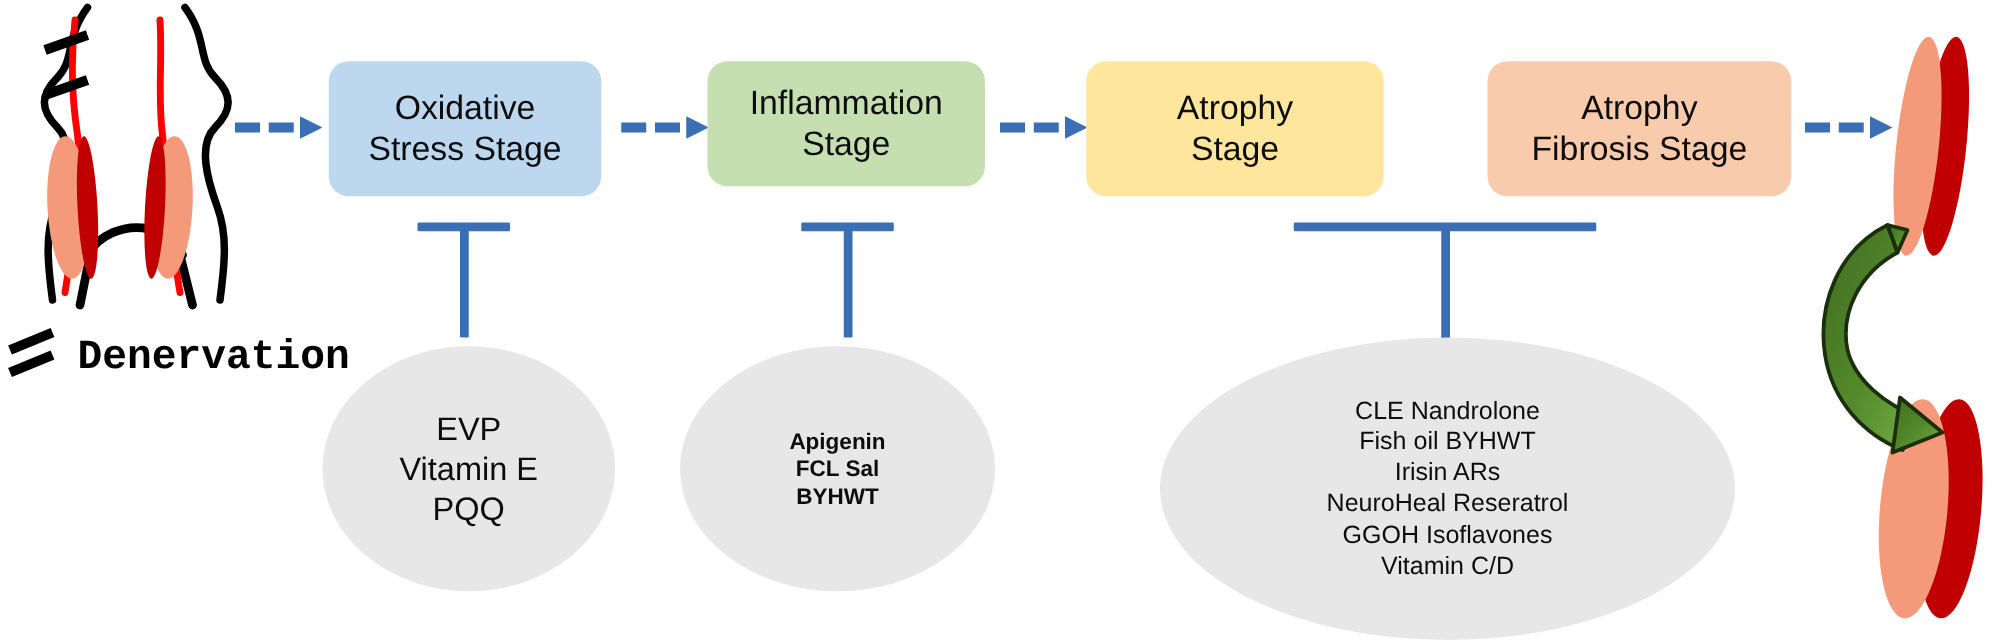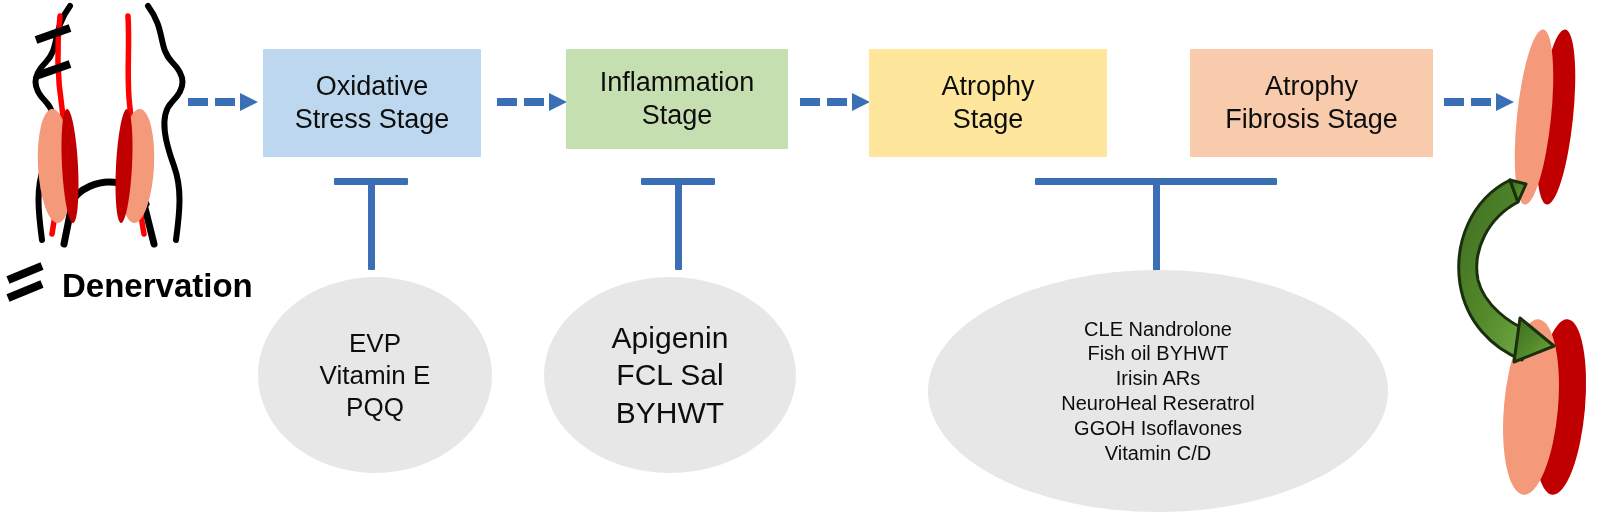--- a/index.html
+++ b/index.html
@@ -1,21 +1,21 @@
 <!DOCTYPE html>
 <html><head>
 <meta charset="utf-8">
 <style>
   html,body{margin:0;padding:0;background:#ffffff;}
   body{width:1599px;height:512px;font-family:"Liberation Sans",sans-serif;overflow:hidden;position:relative;}
   #canvas{position:relative;width:1599px;height:512px;background:#fff;}
 
   .stage-box{
     position:absolute;
-    border-radius:1px;
+    border-radius:16px;
     display:flex;align-items:center;justify-content:center;
     text-align:center;
     font-family:"Liberation Sans",sans-serif;
     font-size:27px;
     font-weight:400;
     line-height:1.22;
     color:#0d0d0d;
     box-sizing:border-box;
     padding:13px 6px;
   }
@@ -35,21 +35,21 @@
   .pool-line{display:block;white-space:nowrap;}
 
   .tbar{position:absolute;}
   .tbar .tbar-top{position:absolute;top:0;left:0;height:7px;width:100%;background:#3b6fb5;border-radius:1px;}
   .tbar .tbar-stem{position:absolute;top:4px;width:7px;background:#3b6fb5;border-radius:1px;}
 
   .dashed-arrow{position:absolute;display:flex;align-items:center;}
 
   .denervation-label{
     position:absolute;
-    font-family:Liberation Sans, sans-serif;
+    font-family:Liberation Mono, monospace;
     font-weight:bold;
     font-size:33px;
     color:#000;
     white-space:nowrap;
   }
 
   svg{display:block;overflow:visible;}
 </style>
 </head>
 <body>
@@ -164,21 +164,21 @@
   </div>
 
   <div class="pool-ellipse" style="left:258px;top:277px;width:234px;height:196px;font-size:26px;">
     <span class="pool-lines">
       <span class="pool-line">EVP</span>
       <span class="pool-line">Vitamin E</span>
       <span class="pool-line">PQQ</span>
     </span>
   </div>
 
-  <div class="pool-ellipse" style="left:544px;top:277px;width:252px;height:196px;font-size:30px;">
+  <div class="pool-ellipse" style="left:544px;top:277px;width:252px;height:196px;font-size:18px;font-weight:bold;">
     <span class="pool-lines">
       <span class="pool-line">Apigenin</span>
       <span class="pool-line">FCL Sal</span>
       <span class="pool-line">BYHWT</span>
     </span>
   </div>
 
   <div class="pool-ellipse" style="left:928px;top:270px;width:460px;height:242px;font-size:20px;">
     <span class="pool-lines">
       <span class="pool-line">CLE Nandrolone</span>

